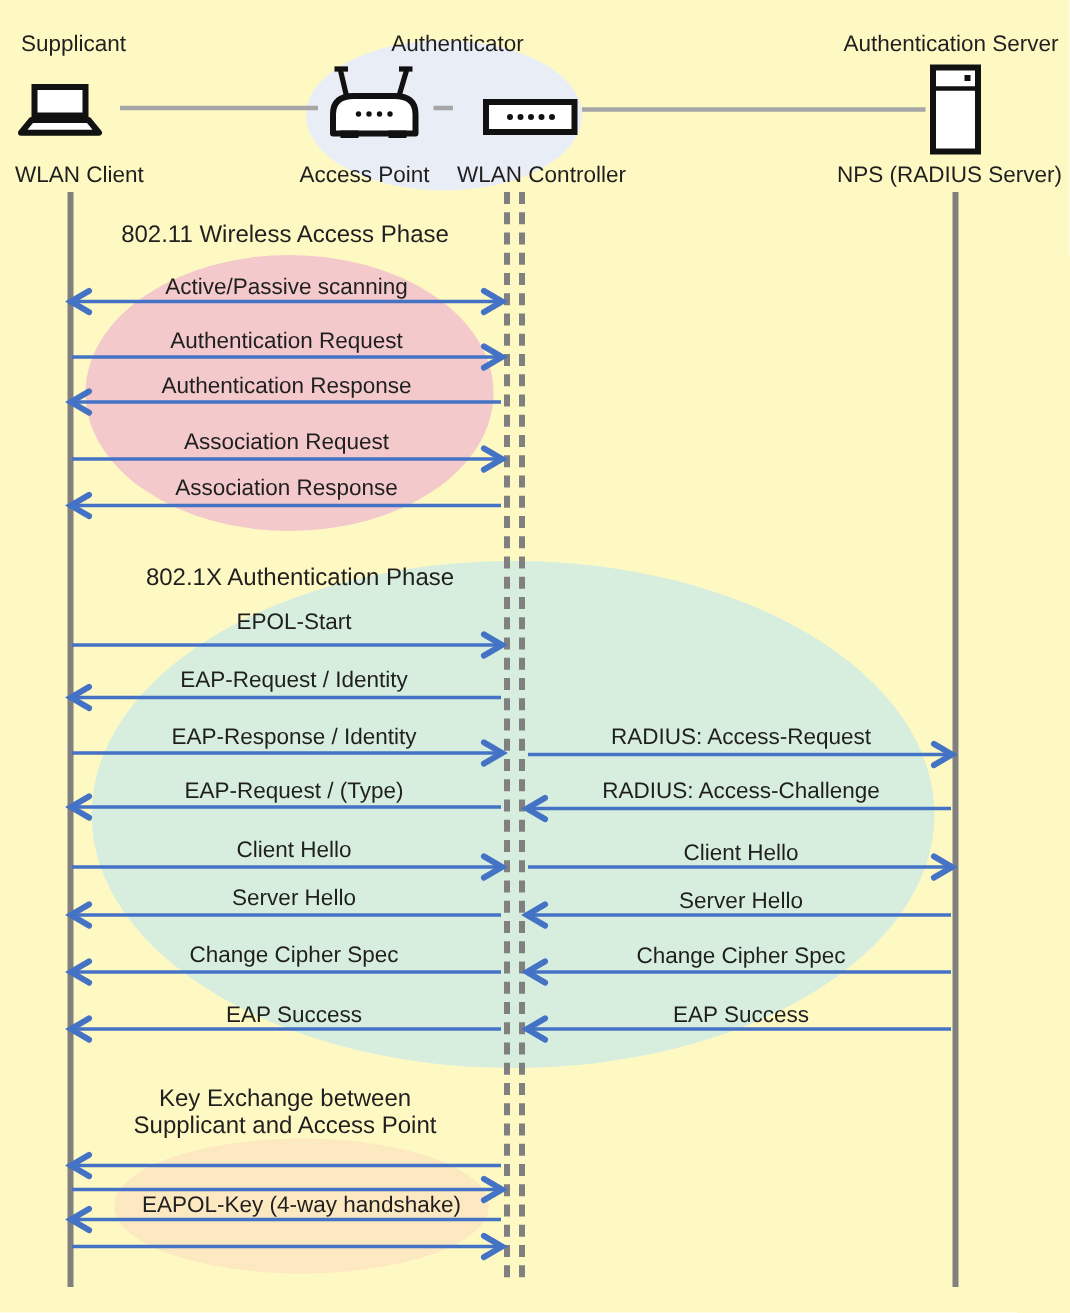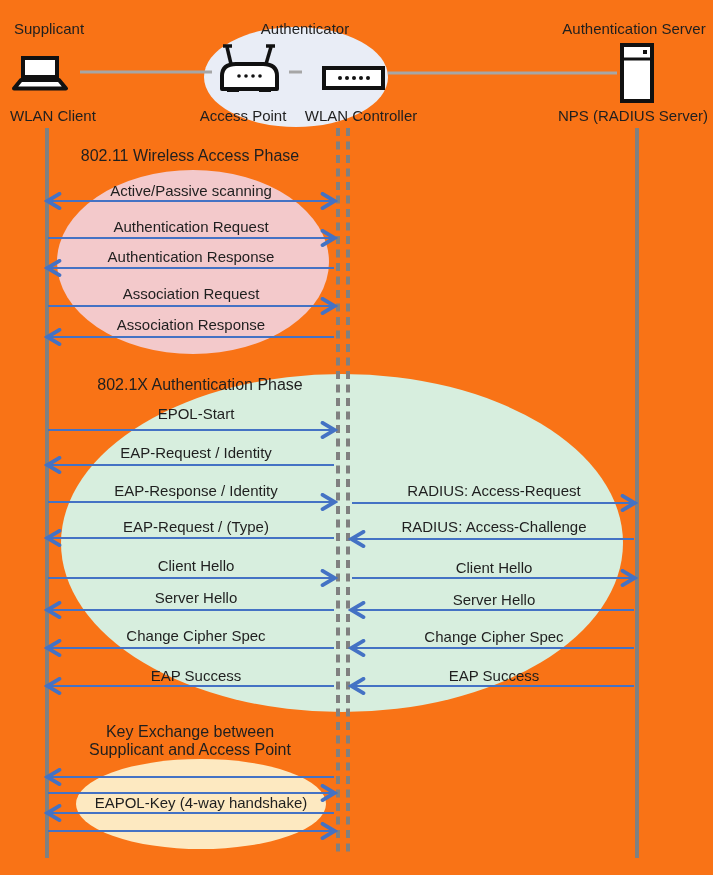--- a/index.html
+++ b/index.html
@@ -1,16 +1,16 @@
 <!DOCTYPE html>
 <html><head>
 <meta charset="utf-8">
 <style>
   html,body{margin:0;padding:0;background:#ffffff;}
-  .canvas{position:relative;width:713px;height:875px;background:#f97316;overflow:hidden;}
+  .canvas{position:relative;width:713px;height:875px;background:#fef9c3;overflow:hidden;}
   svg{display:block;}
   text{font-family:"Liberation Sans", sans-serif;fill:#1f1f1f;}
   .role{font-size:15px;}
   .node-label{font-size:15px;}
   .msg{font-size:15px;}
   .phase-title{font-size:16px;}
   .mid{text-anchor:middle;}
 </style>
 </head>
 <body>

